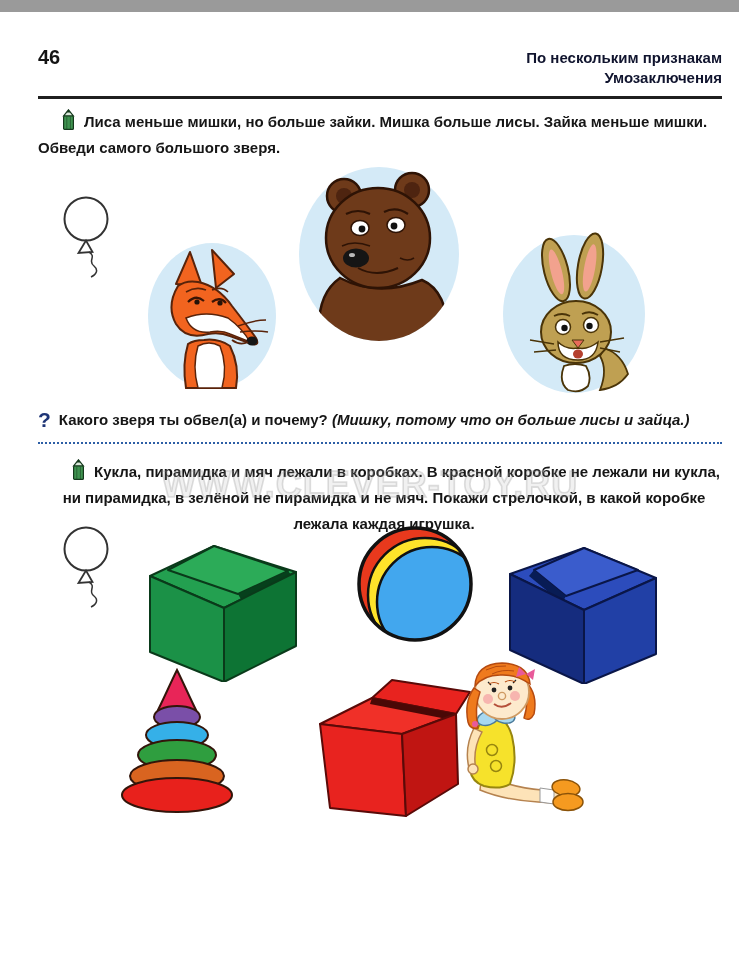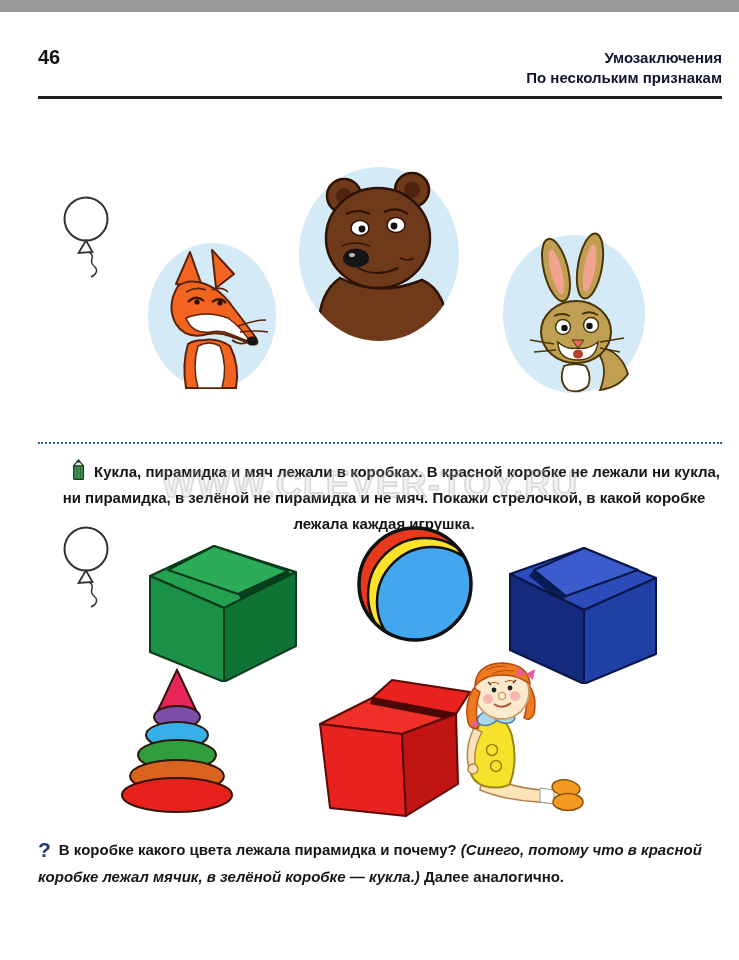--- a/index.html
+++ b/index.html
@@ -28,25 +28,32 @@
   }
   svg{display:block;}
 </style>
 </head>
 <body>
 
 <div id="page">
 
   <div class="abs pagenum">46</div>
   <div class="abs hdr">
+    <div>По нескольким признакам</div>
     <div>Умозаключения</div>
-    <div>По нескольким признакам</div>
   </div>
   <div class="abs hdr-rule"></div>
 
+  <p class="abs task" style="top:82px;"><span class="pencil"><svg width="13" height="22" viewBox="0 0 13 22">
+          <polygon points="6.5,0.8 11.4,7 1.6,7" fill="#d9e8d9" stroke="#14381c" stroke-width="1.2"></polygon>
+          <polygon points="6.5,0.8 8.6,3.4 4.4,3.4" fill="#14381c"></polygon>
+          <rect x="1.6" y="7" width="9.8" height="13.4" rx="1" fill="#3f9350" stroke="#14381c" stroke-width="1.2"></rect>
+          <line x1="4.8" y1="7.6" x2="4.8" y2="20" stroke="#14381c" stroke-width="1" opacity="0.5"></line>
+          <line x1="8.4" y1="7.6" x2="8.4" y2="20" stroke="#14381c" stroke-width="1" opacity="0.5"></line>
+        </svg></span><span class="txt">Лиса меньше мишки, но больше зайки. Мишка больше лисы. Зайка меньше мишки. Обведи самого большого зверя.</span></p>
 
   <div class="abs" style="left:56px;top:182px;">
     <svg width="62" height="86" viewBox="0 0 62 86">
       <circle cx="30" cy="25" r="21.5" fill="#ffffff" stroke="#333333" stroke-width="2"></circle>
       <polygon points="30,46.5 22.5,59 36.5,58" fill="#ffffff" stroke="#333333" stroke-width="1.8"></polygon>
       <path d="M33,58 C41,63 31,67 38,72 C43,76 40,81 35,83" fill="none" stroke="#333333" stroke-width="1.5"></path>
     </svg>
   </div>
 
   <div class="abs" style="left:146px;top:228px;">
@@ -117,20 +124,21 @@
       <circle cx="89.5" cy="96" r="3.2" fill="#111111"></circle>
       <path d="M54,86 Q62,82 70,86 M82,84 Q90,80 98,85" fill="none" stroke="#4a3408" stroke-width="1.8"></path>
       <path d="M58,112 Q58,130 78,130 Q96,130 98,112 Q88,120 78,118 Q66,120 58,112 Z" fill="#ffffff" stroke="#4a3408" stroke-width="1.5"></path>
       <polygon points="72,110 84,110 78,118" fill="#e86a5a" stroke="#4a3408" stroke-width="1"></polygon>
       <ellipse cx="78" cy="124" rx="5" ry="4.5" fill="#b5402e"></ellipse>
       <path d="M54,114 L30,110 M56,120 L34,122 M100,112 L124,108 M100,118 L120,122" stroke="#4a3408" stroke-width="1.4"></path>
       <path d="M64,136 Q58,152 68,160 Q80,164 88,156 Q92,146 86,136 Q75,132 64,136 Z" fill="#ffffff" stroke="#4a3408" stroke-width="1.8"></path>
     </svg>
   </div>
 
+  <div class="abs qblock" style="top:394px;"><span class="qmark" style="margin-left:0;">?</span><span>Какого зверя ты обвел(а) и почему?</span> <span class="answer">(Мишку, потому что он больше лисы и зайца.)</span></div>
 
   <div class="abs dotline"></div>
 
   <p class="abs task" style="top:432px;text-align:center;"><span class="pencil"><svg width="13" height="22" viewBox="0 0 13 22">
           <polygon points="6.5,0.8 11.4,7 1.6,7" fill="#d9e8d9" stroke="#14381c" stroke-width="1.2"></polygon>
           <polygon points="6.5,0.8 8.6,3.4 4.4,3.4" fill="#14381c"></polygon>
           <rect x="1.6" y="7" width="9.8" height="13.4" rx="1" fill="#3f9350" stroke="#14381c" stroke-width="1.2"></rect>
           <line x1="4.8" y1="7.6" x2="4.8" y2="20" stroke="#14381c" stroke-width="1" opacity="0.5"></line>
           <line x1="8.4" y1="7.6" x2="8.4" y2="20" stroke="#14381c" stroke-width="1" opacity="0.5"></line>
         </svg></span><span class="txt">Кукла, пирамидка и мяч лежали в коробках. В красной коробке не лежали ни кукла, ни пирамидка, в зелёной не пирамидка и не мяч. Покажи стрелочкой, в какой коробке лежала каждая игрушка.</span></p>
@@ -227,15 +235,14 @@
       <circle cx="68" cy="30" r="2.4" fill="#222222"></circle>
       <path d="M49,27 L46,24 M71,25 L74,22" stroke="#222222" stroke-width="1.2"></path>
       <path d="M47,26 Q52,23 57,26 M63,24 Q68,21 73,24" fill="none" stroke="#b54a10" stroke-width="1.2"></path>
       <circle cx="60" cy="38" r="3.6" fill="#fdeacd" stroke="#cf9a62" stroke-width="1.4"></circle>
       <circle cx="46" cy="41" r="5" fill="#f5a7a7" opacity="0.8"></circle>
       <circle cx="73" cy="38" r="5" fill="#f5a7a7" opacity="0.8"></circle>
       <path d="M52,46 Q60,52 69,45" fill="none" stroke="#b5503a" stroke-width="2"></path>
     </svg>
   </div>
 
-  <div class="abs qblock" style="top:824px;"><span class="qmark" style="margin-left:0;">?</span><span>В коробке какого цвета лежала пирамидка и почему?</span> <span class="answer">(Синего, потому что в красной коробке лежал мячик, в зелёной коробке — кукла.)</span> <span>Далее аналогично.</span></div>
 
 </div>
 
 </body></html>

